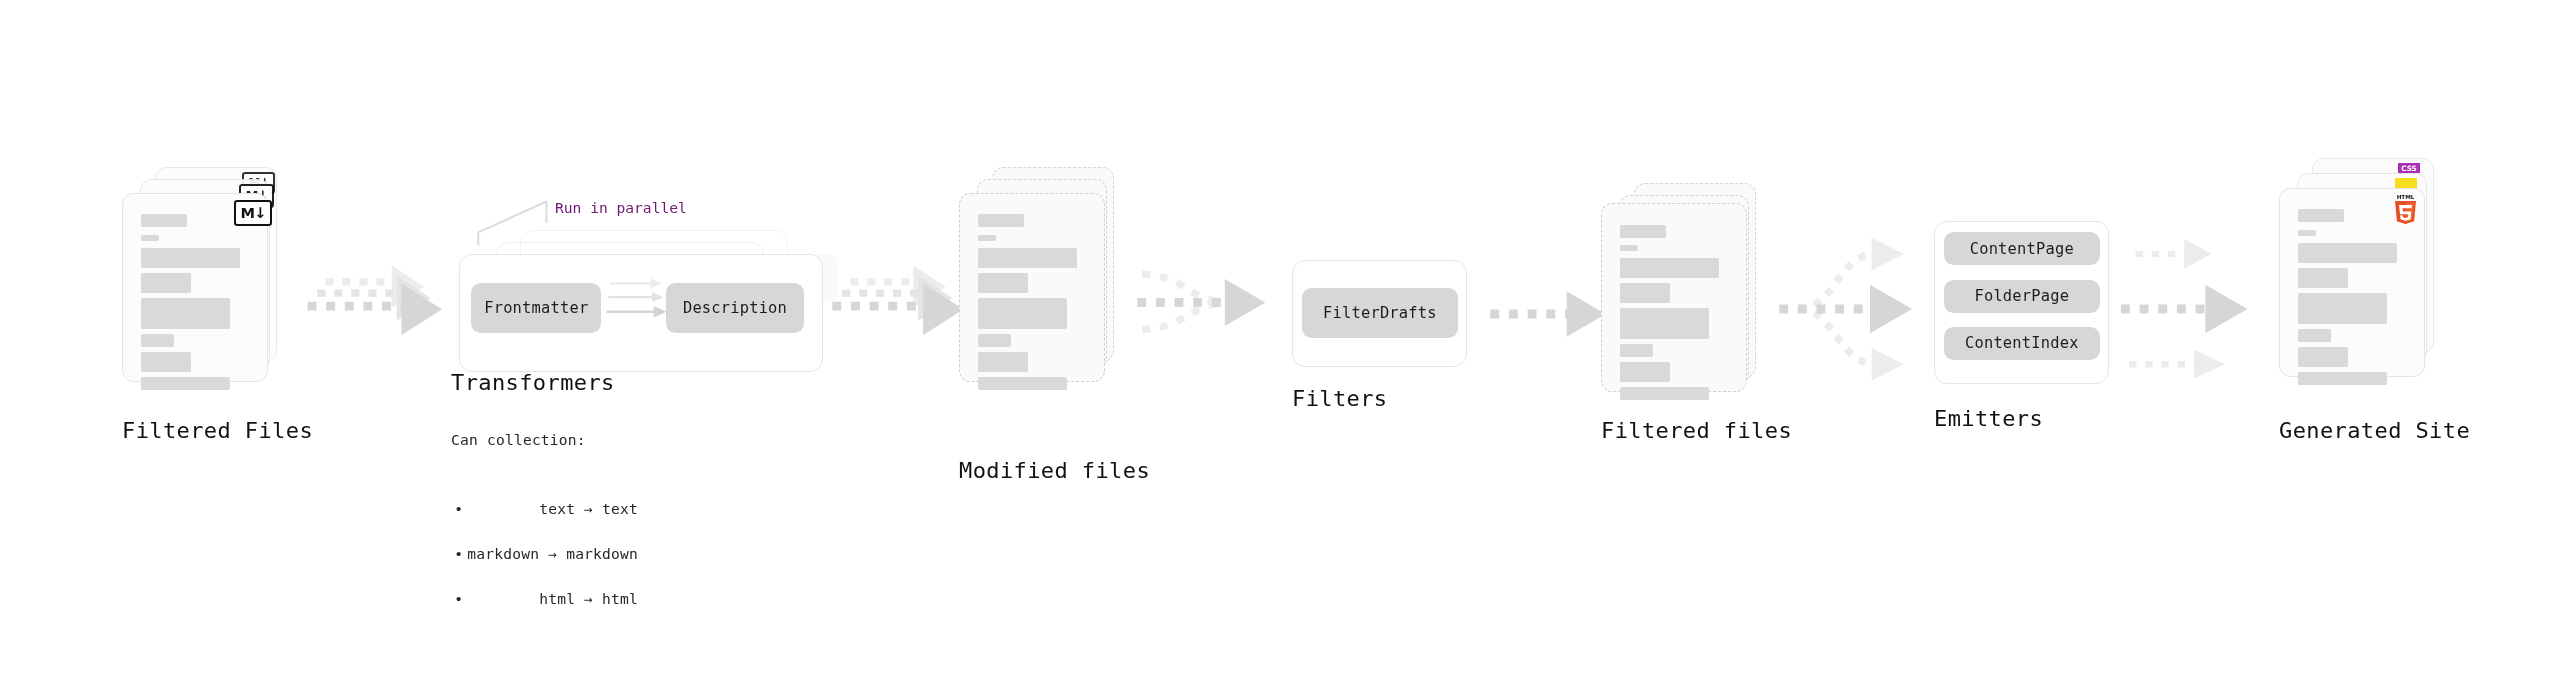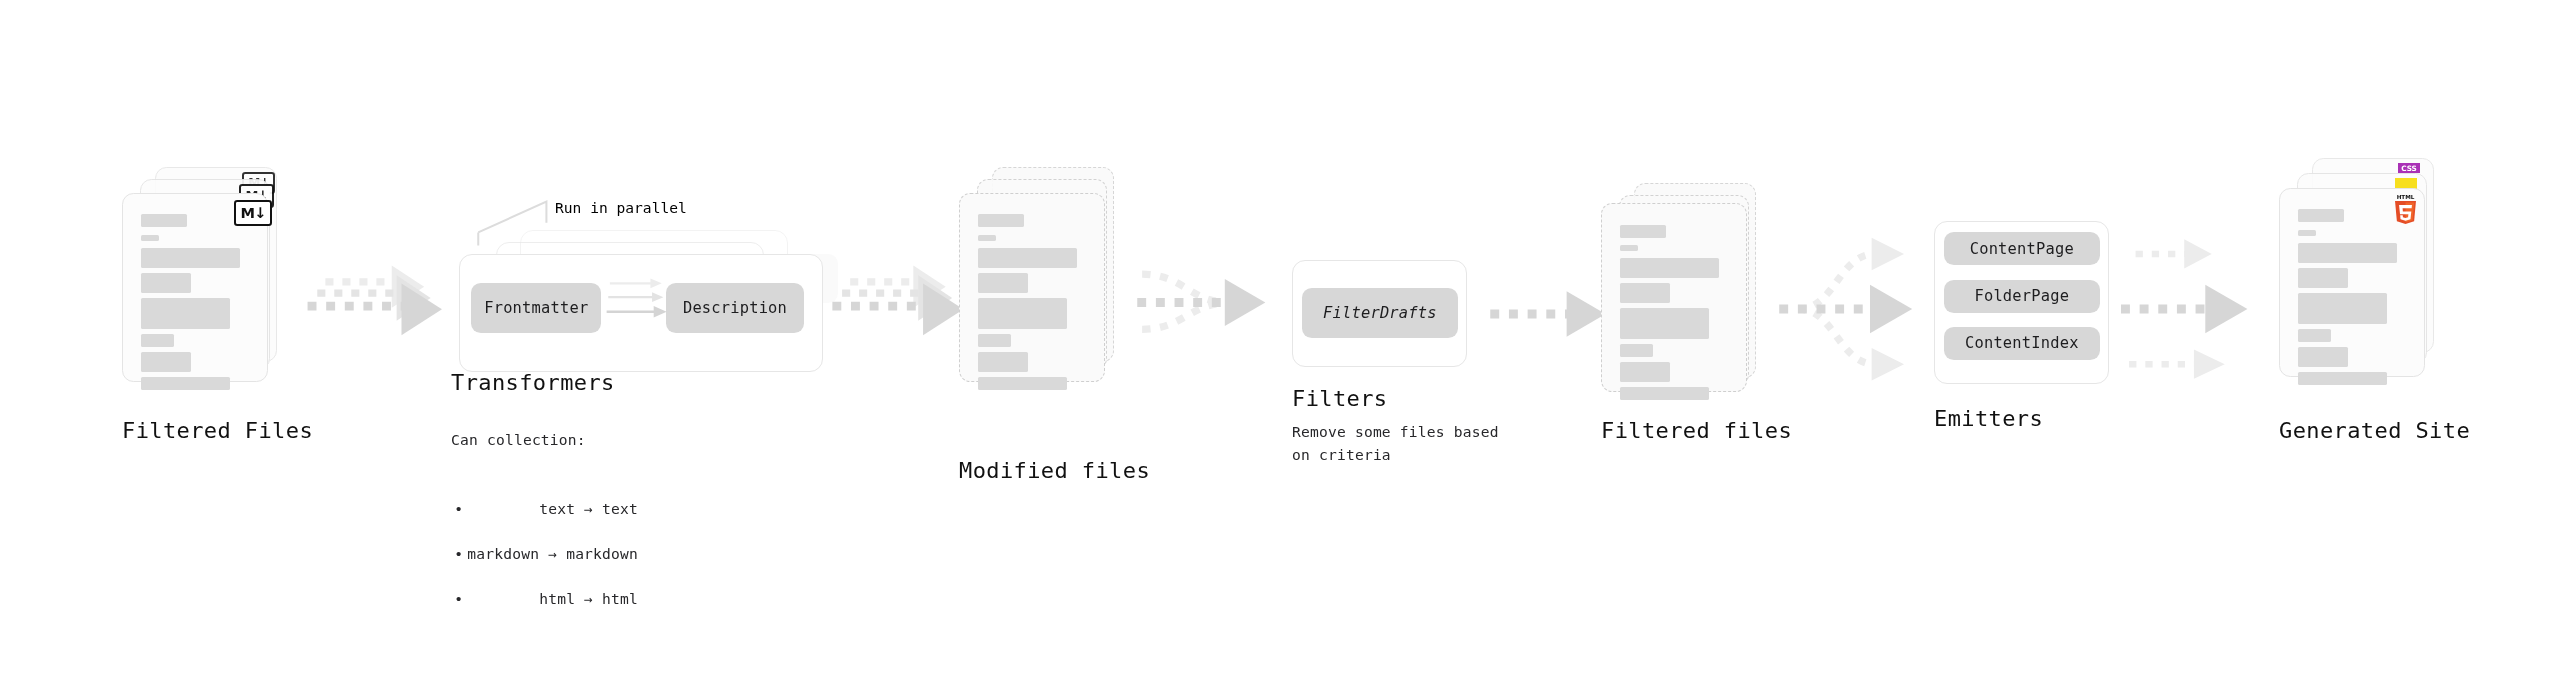--- a/index.html
+++ b/index.html
@@ -62,21 +62,21 @@
     letter-spacing:0.4px;
   }
   .desc{
     position:absolute;font-size:14.6px;color:#27272a;line-height:1.55;
     white-space:pre-line;letter-spacing:0.2px;
   }
   .desc ul{margin:1.6px 0 0 0;padding-left:16.3px;list-style:none;text-align:right;}
   .desc li{position:relative;}
   .desc li::before{content:"\2022";position:absolute;left:-13px;}
   .parallel-label{
-    position:absolute;font-size:14.6px;color:#000000;white-space:nowrap;
+    position:absolute;font-size:14.6px;color:#701a75;white-space:nowrap;
   }
   svg{position:absolute;overflow:visible;}
 </style>
 </head>
 <body>
 
 <div class="stage">
 
   <div class="docstack" style="left:122px;top:167px;">
     <div class="doc back2" style="left:32.5px;top:0px;width:122px;height:195px;"></div>
@@ -191,25 +191,23 @@
       <path d="M10 90 C60 90 70 58 112 58"></path>
     </g>
     <g stroke="#d6d6d6" stroke-width="11" stroke-dasharray="11 12" fill="none">
       <line x1="4" y1="57" x2="118" y2="57"></line>
     </g>
     <polygon points="112,28 162,57 112,86" fill="#d6d6d6"></polygon>
   </svg>
 
   <div class="node" style="left:1292px;top:260px;">
     <div class="panel solid" style="left:0px;top:0px;width:175px;height:107px;"></div>
-    <div class="chip" style="left:18px;top:28px;width:156px;height:50px;margin-left:-8.1px;font-style:italic;">FilterDrafts</div>
+    <div class="chip" style="left:18px;top:28px;width:156px;height:50px;margin-left:-8.1px;">FilterDrafts</div>
   </div>
   <div class="title" style="left:1292px;top:386px;">Filters</div>
-  <div class="desc" style="left:1292px;top:421px;">Remove some files based
-on criteria</div>
 
   <svg style="left:1487px;top:288px;" width="130" height="57" viewBox="0 0 160 70">
     <g stroke="#d6d6d6" stroke-width="11" stroke-dasharray="11 12" fill="none">
       <line x1="4" y1="32" x2="104" y2="32"></line>
     </g>
     <polygon points="98,4 146,32 98,60" fill="#d6d6d6"></polygon>
   </svg>
 
   <div class="docstack" style="left:1601px;top:183px;">
     <div class="doc dashed back2" style="left:32.5px;top:0px;width:122px;height:195px;"></div>

